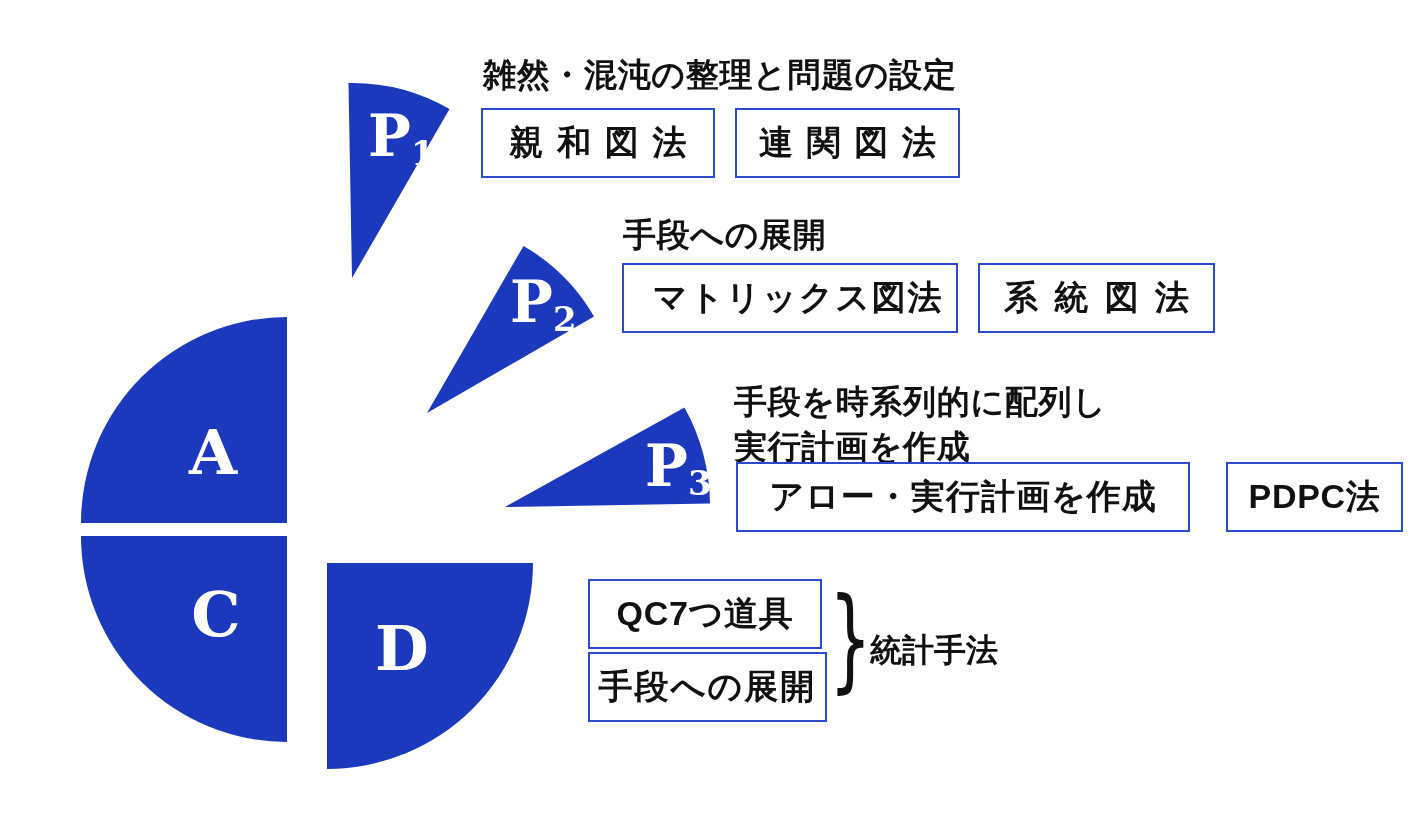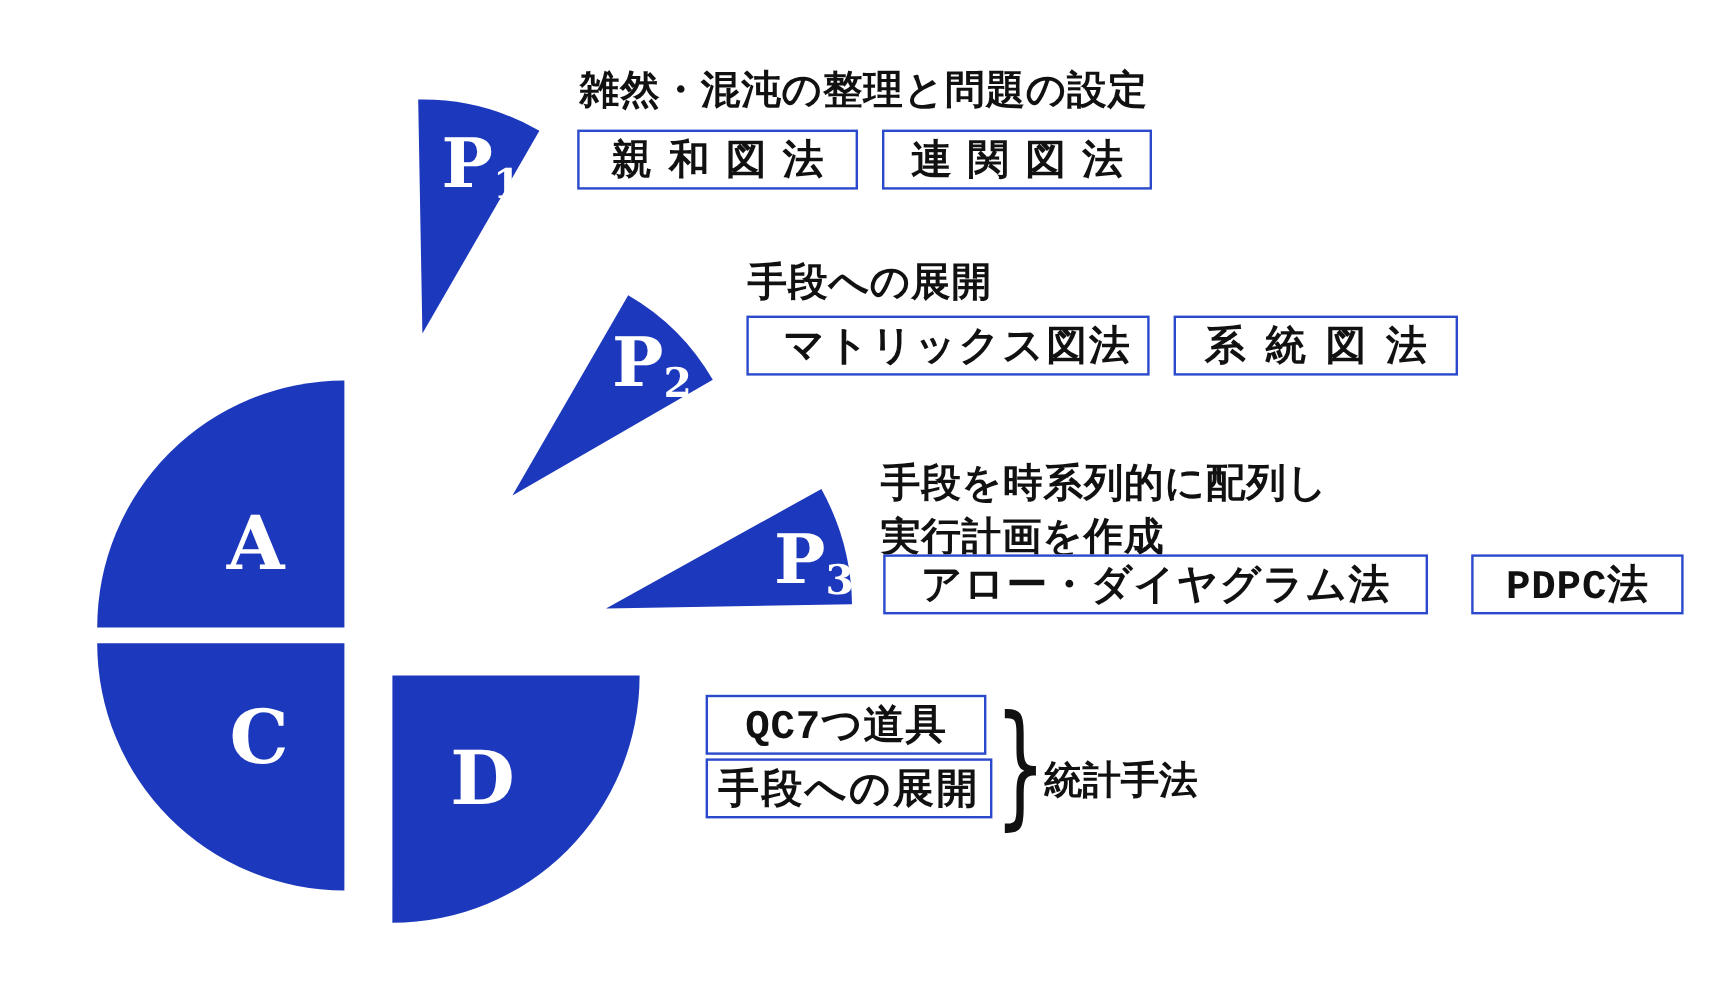--- a/index.html
+++ b/index.html
@@ -45,31 +45,30 @@
     gap: 20px;
   }
   .boxcol {
     position: absolute;
     display: flex;
     flex-direction: column;
     gap: 3px;
   }
   .tbox {
     box-sizing: border-box;
-    height: 50px;
+    height: 70px;
     border: 2.5px solid #2b4acb;
     background: #ffffff;
     display: flex;
     align-items: center;
     justify-content: center;
     font-size: 34px;
     font-weight: 600;
     color: #111111;
     white-space: nowrap;
-    font-family: Liberation Mono, monospace;
   }
   #box-p1-1 { width: 234px; letter-spacing: 0.40em; text-indent: 0.40em; }
   #box-p1-2 { width: 225px; letter-spacing: 0.40em; text-indent: 0.40em; }
   #box-p2-1 { width: 336px; letter-spacing: 0.05em; padding-left: 16px; }
   #box-p2-2 { width: 237px; letter-spacing: 0.48em; text-indent: 0.48em; }
   #box-p3-1 { width: 454px; letter-spacing: 0.03em; }
   #box-p3-2 { width: 177px; letter-spacing: 0.02em; margin-left: 16px; }
   #box-d-1  { width: 234px; letter-spacing: 0.02em; }
   #box-d-2  { width: 239px; letter-spacing: 0.06em; }
 
@@ -135,21 +134,21 @@
   <div class="boxrow" id="row-p2">
     <div class="tbox" id="box-p2-1">マトリックス図法</div>
     <div class="tbox" id="box-p2-2">系統図法</div>
   </div>
 
   <div class="heading" id="h-p3">
     <div>手段を時系列的に配列し</div>
     <div>実行計画を作成</div>
   </div>
   <div class="boxrow" id="row-p3">
-    <div class="tbox" id="box-p3-1">アロー・ダイヤグラム法</div>
+    <div class="tbox" id="box-p3-1">アロー・実行計画を作成</div>
     <div class="tbox" id="box-p3-2">PDPC法</div>
   </div>
 
   <div class="boxcol" id="col-d">
     <div class="tbox" id="box-d-1">QC7つ道具</div>
     <div class="tbox" id="box-d-2">手段への展開</div>
   </div>
   <div id="d-brace">}</div>
   <div id="d-group-label">統計手法</div>
 

